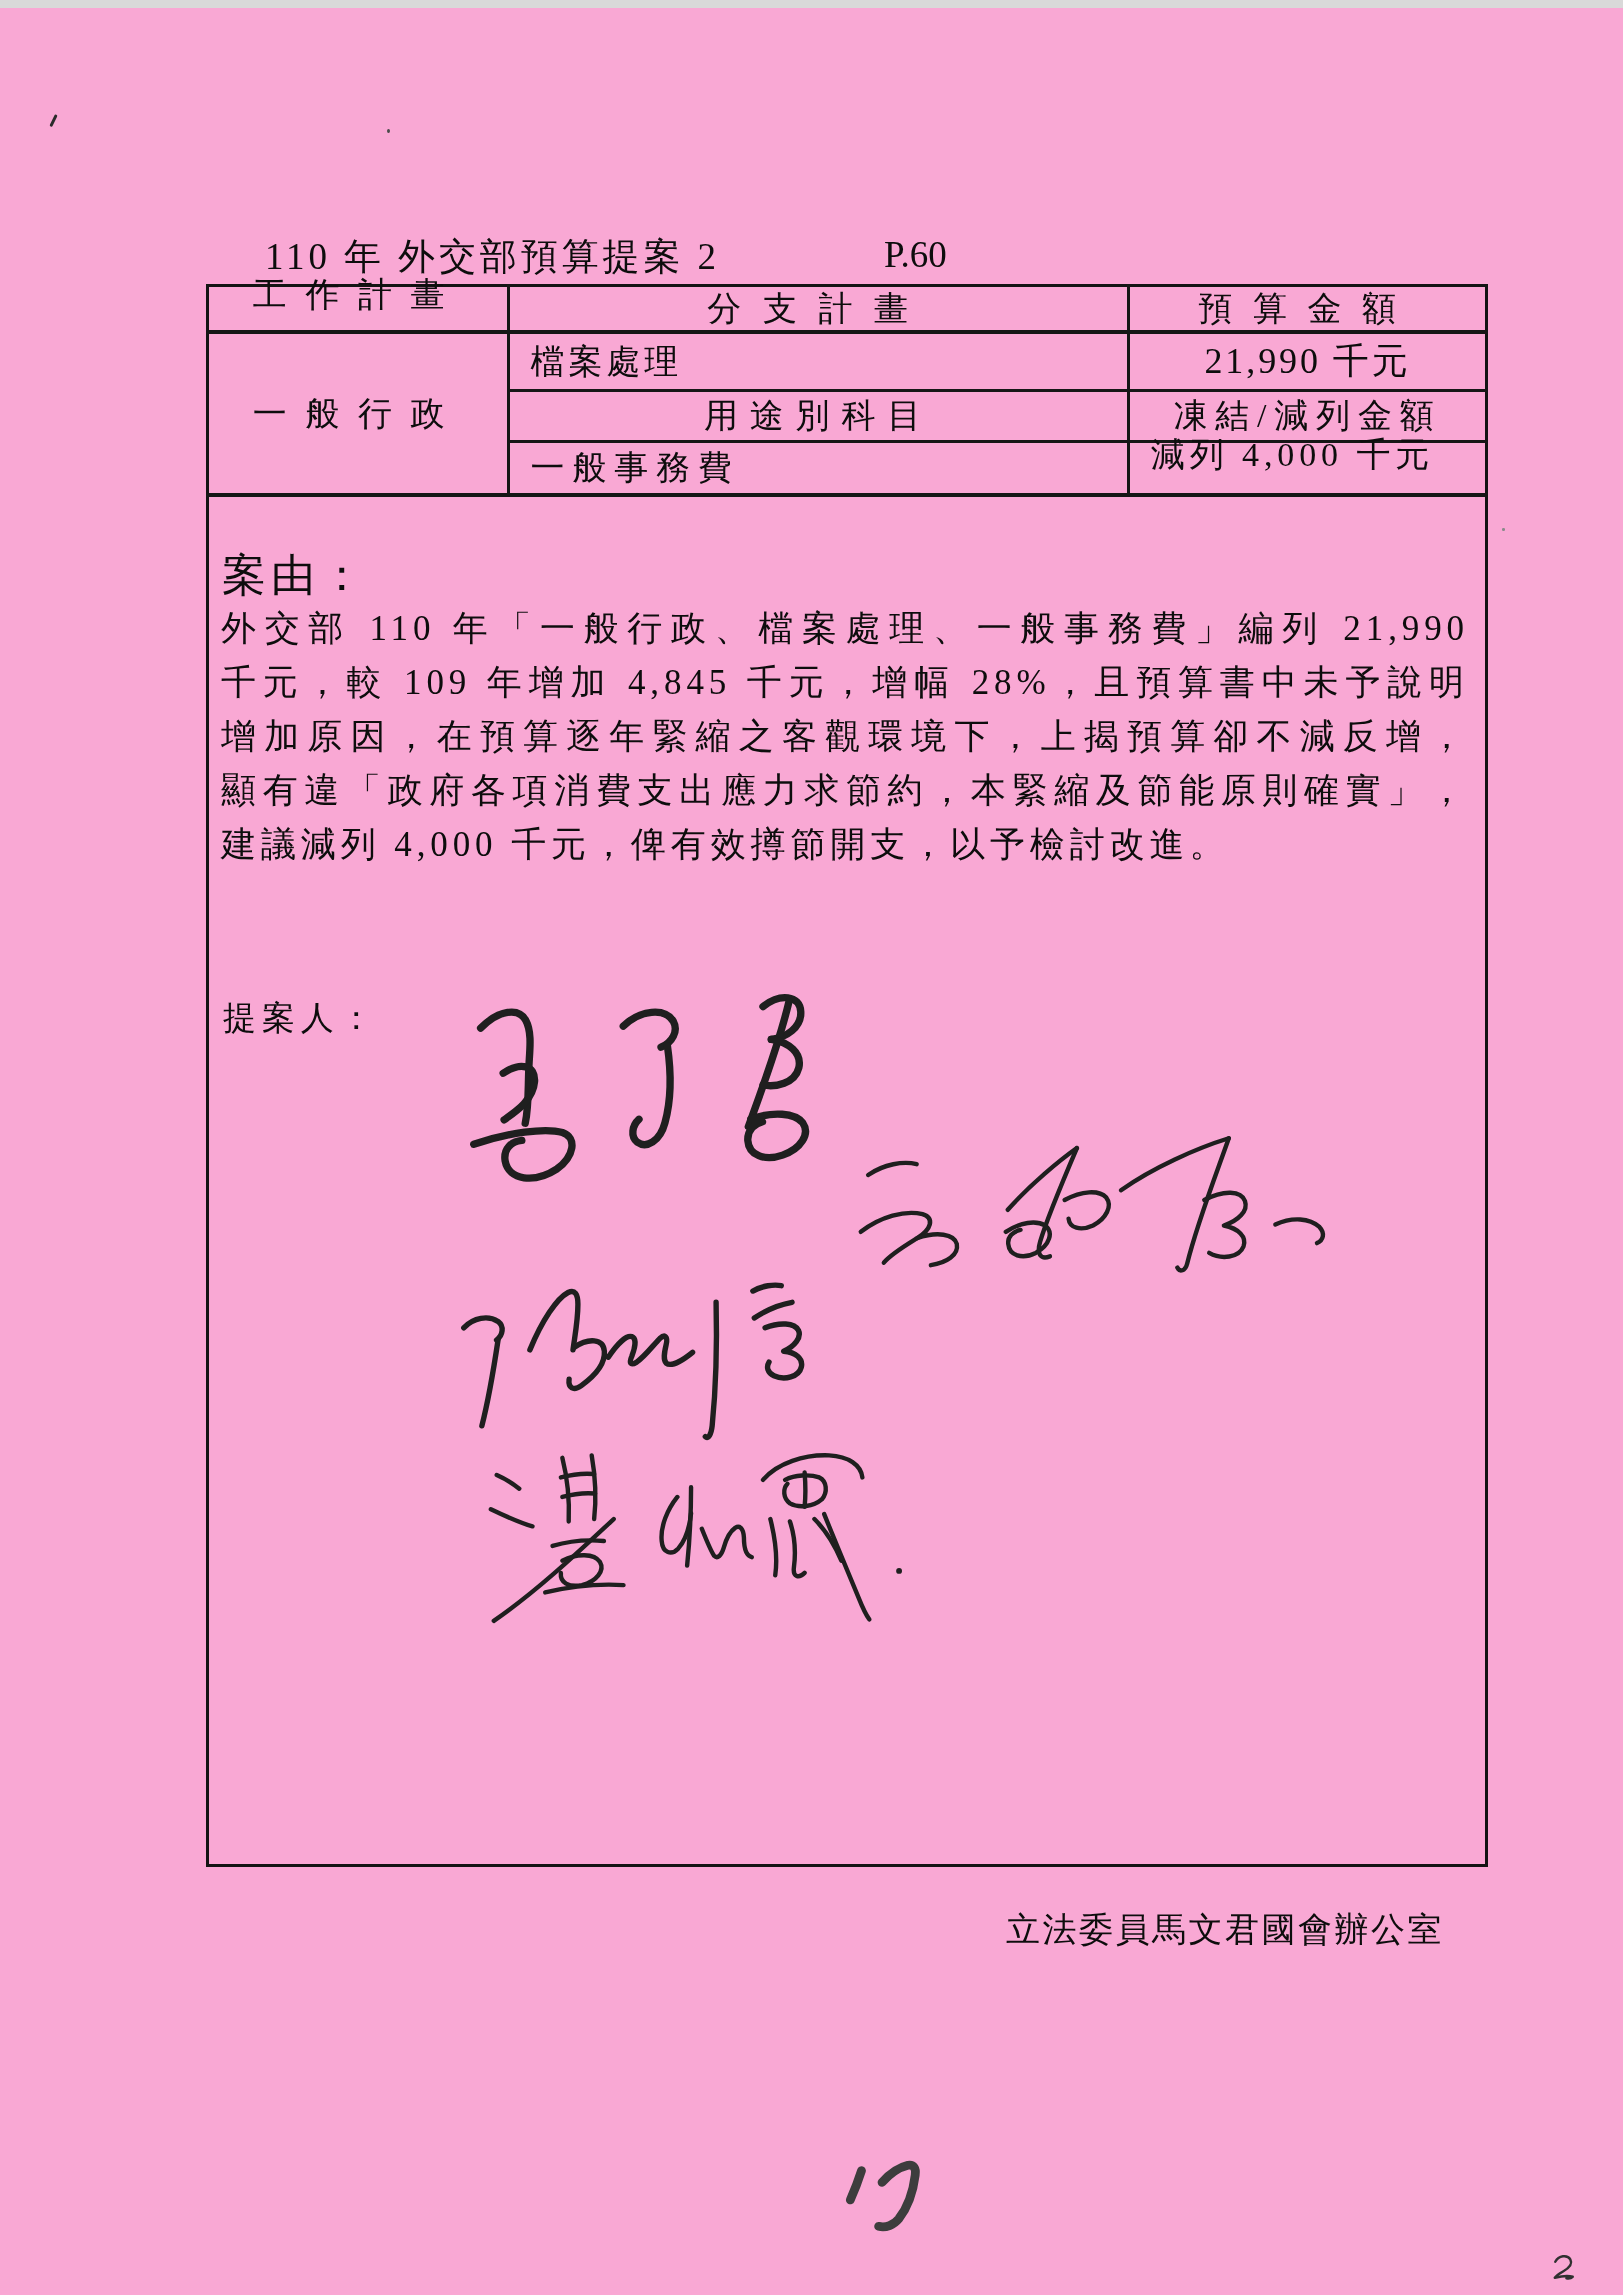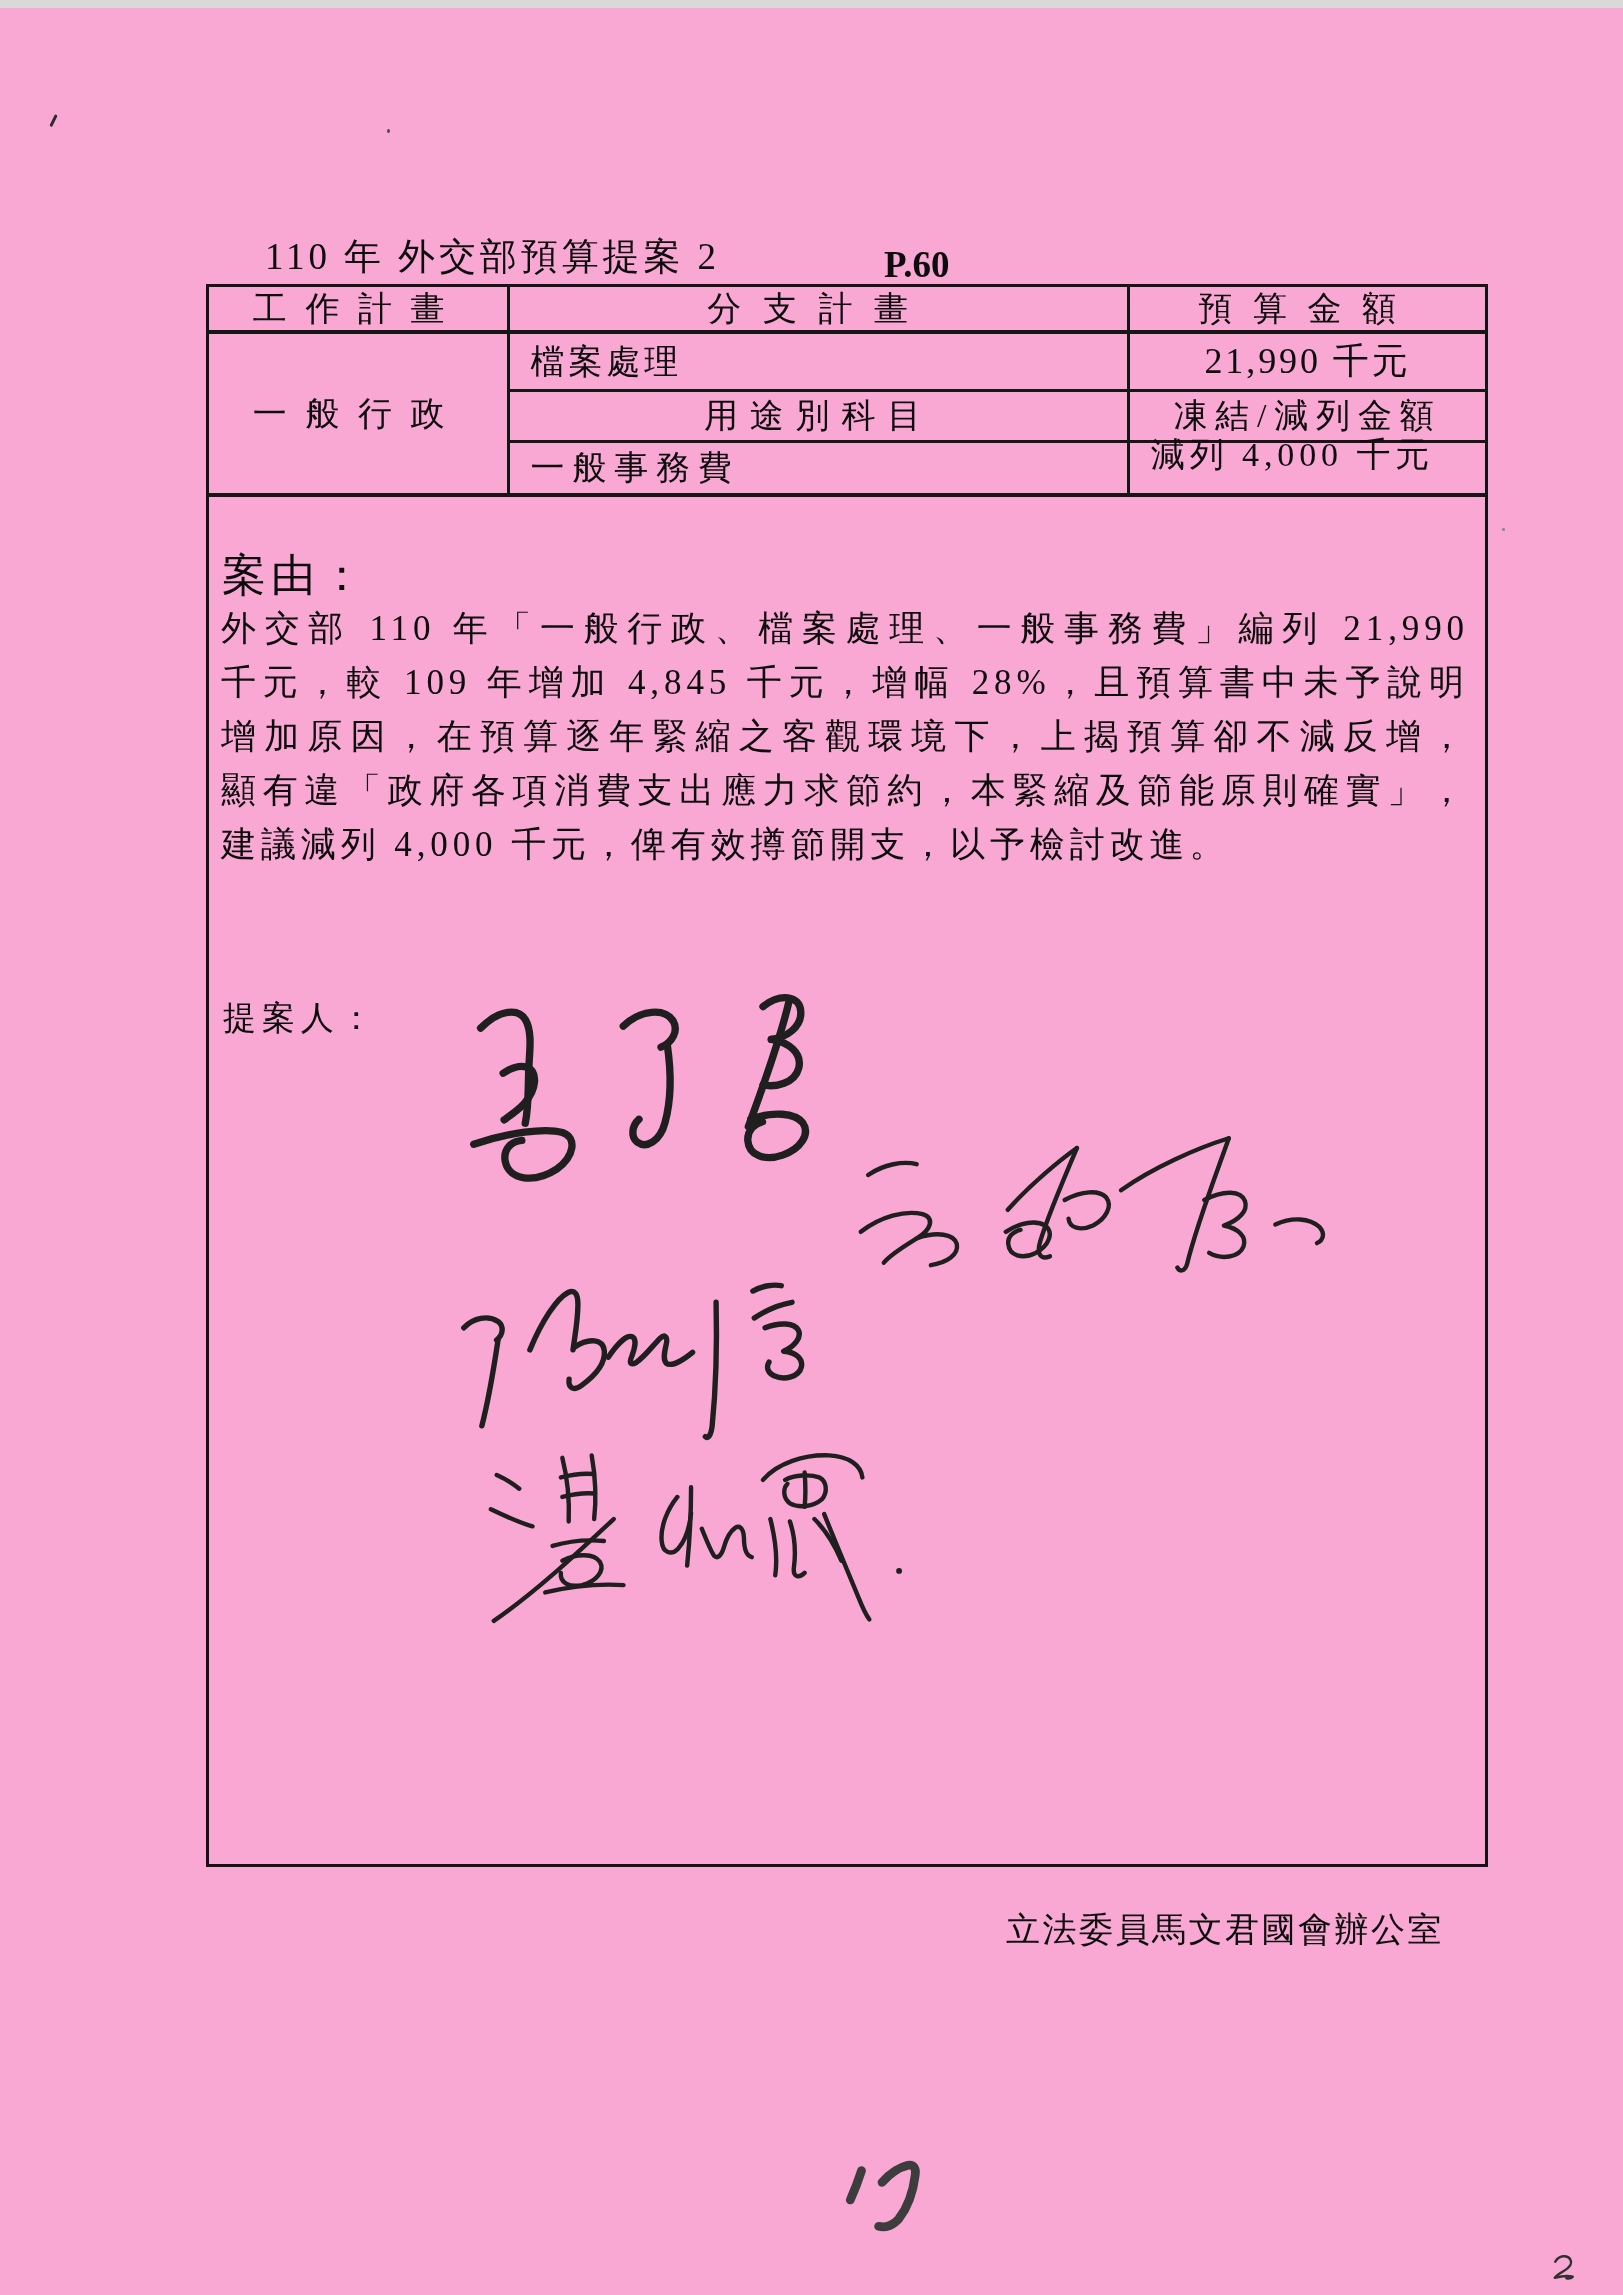--- a/index.html
+++ b/index.html
@@ -11,22 +11,22 @@
     color:#0d0d0d;
     overflow:hidden;
     margin-top:8px;
   }
   
   .title-main {
     position:absolute; left:265px; top:227px;
     font-size:37px; line-height:44px; letter-spacing:3.9px; white-space:nowrap;
   }
   .page-ref {
-    position:absolute; left:884px; top:235px;
-    font-size:37px; line-height:44px; white-space:nowrap;font-weight:bold;
+    position:absolute; left:884px; top:225px;
+    font-size:37px; line-height:44px; white-space:nowrap;
   }
   
   .outer-box {
     position:absolute; left:206px; top:276px;
     width:1282px; height:1583px;
     border:3.4px solid #141414;
     box-sizing:border-box;
   }
   .rule { position:absolute; background:#161616; }
   .hl-header { left:206px; top:322px; width:1282px; height:3.9px; }
@@ -35,21 +35,21 @@
   .hl-bottom { left:206px; top:485px; width:1282px; height:3.9px; }
   .vl-1      { left:507px; top:276px; width:2.9px; height:213px; }
   .vl-2      { left:1127px; top:276px; width:2.9px; height:213px; }
   
   .cell {
     position:absolute; display:flex; align-items:center;
     font-size:34px; white-space:nowrap; box-sizing:border-box;
   }
   .c-center { justify-content:center; }
   .c-left   { justify-content:flex-start; padding-left:20.6px; }
-  .th-work   { left:209px;  top:279px; width:298px;  height:43px; letter-spacing:18.6px; }
+  .th-work   { left:209px;  top:265px; width:298px;  height:43px; letter-spacing:18.6px; }
   .th-branch { left:510px; top:279px; width:617px; height:43px; letter-spacing:21.6px; }
   .th-amount { left:1130px; top:279px; width:355px;  height:43px; letter-spacing:20.6px; }
   .td-work   { left:209px;  top:326px; width:298px;  height:159px; letter-spacing:18.6px;border-radius:10px; }
   .td-plan1  { left:510px; top:326px; width:617px; height:55px; letter-spacing:3.9px;font-family:Liberation Mono, monospace; }
   .td-amt1   { left:1130px; top:326px; width:355px;  height:55px; letter-spacing:2.9px; font-size:36px; }
   .td-plan2  { left:510px; top:384px; width:617px; height:48px;  letter-spacing:11.8px; }
   .td-amt2   { left:1130px; top:384px; width:355px;  height:48px;  letter-spacing:7.8px; }
   .td-plan3  { left:510px; top:435px; width:617px; height:50px; letter-spacing:7.8px; }
   .td-amt3   { left:1130px; top:422px; width:325px;  height:50px; letter-spacing:4.9px; }
   

